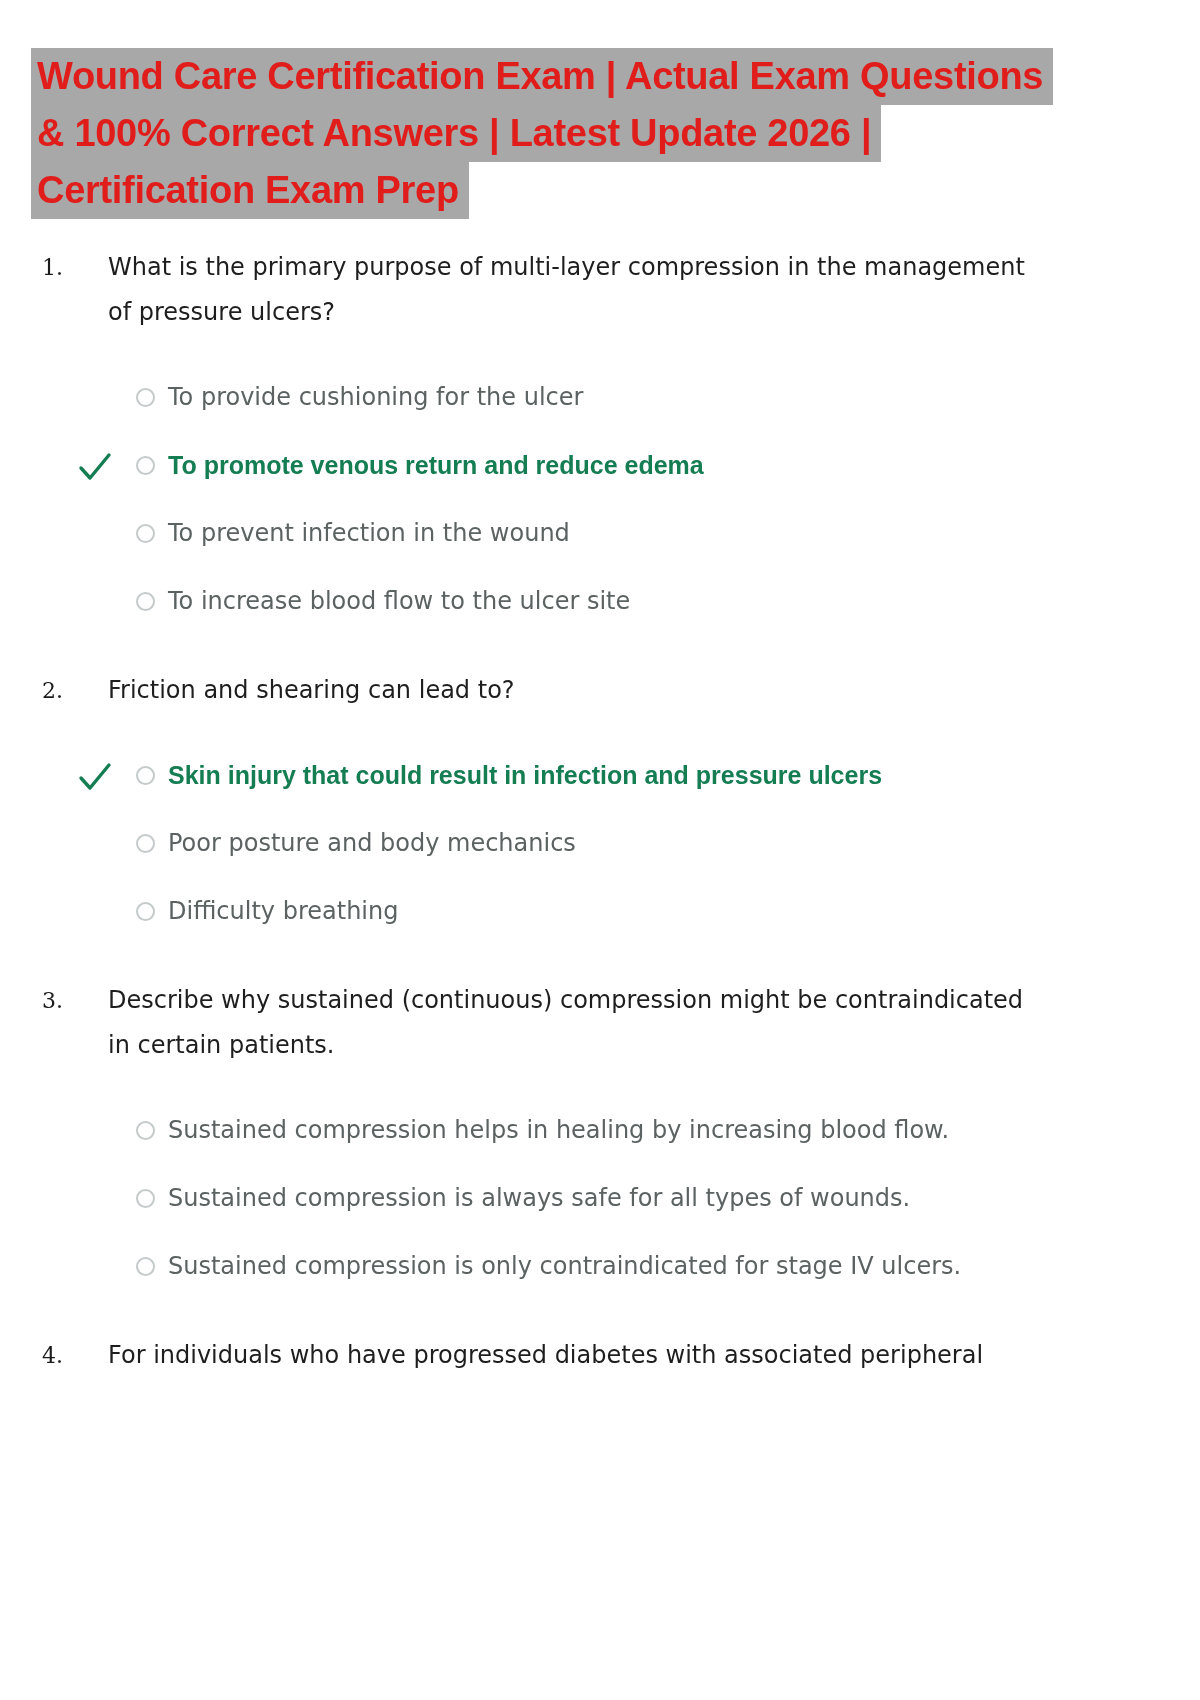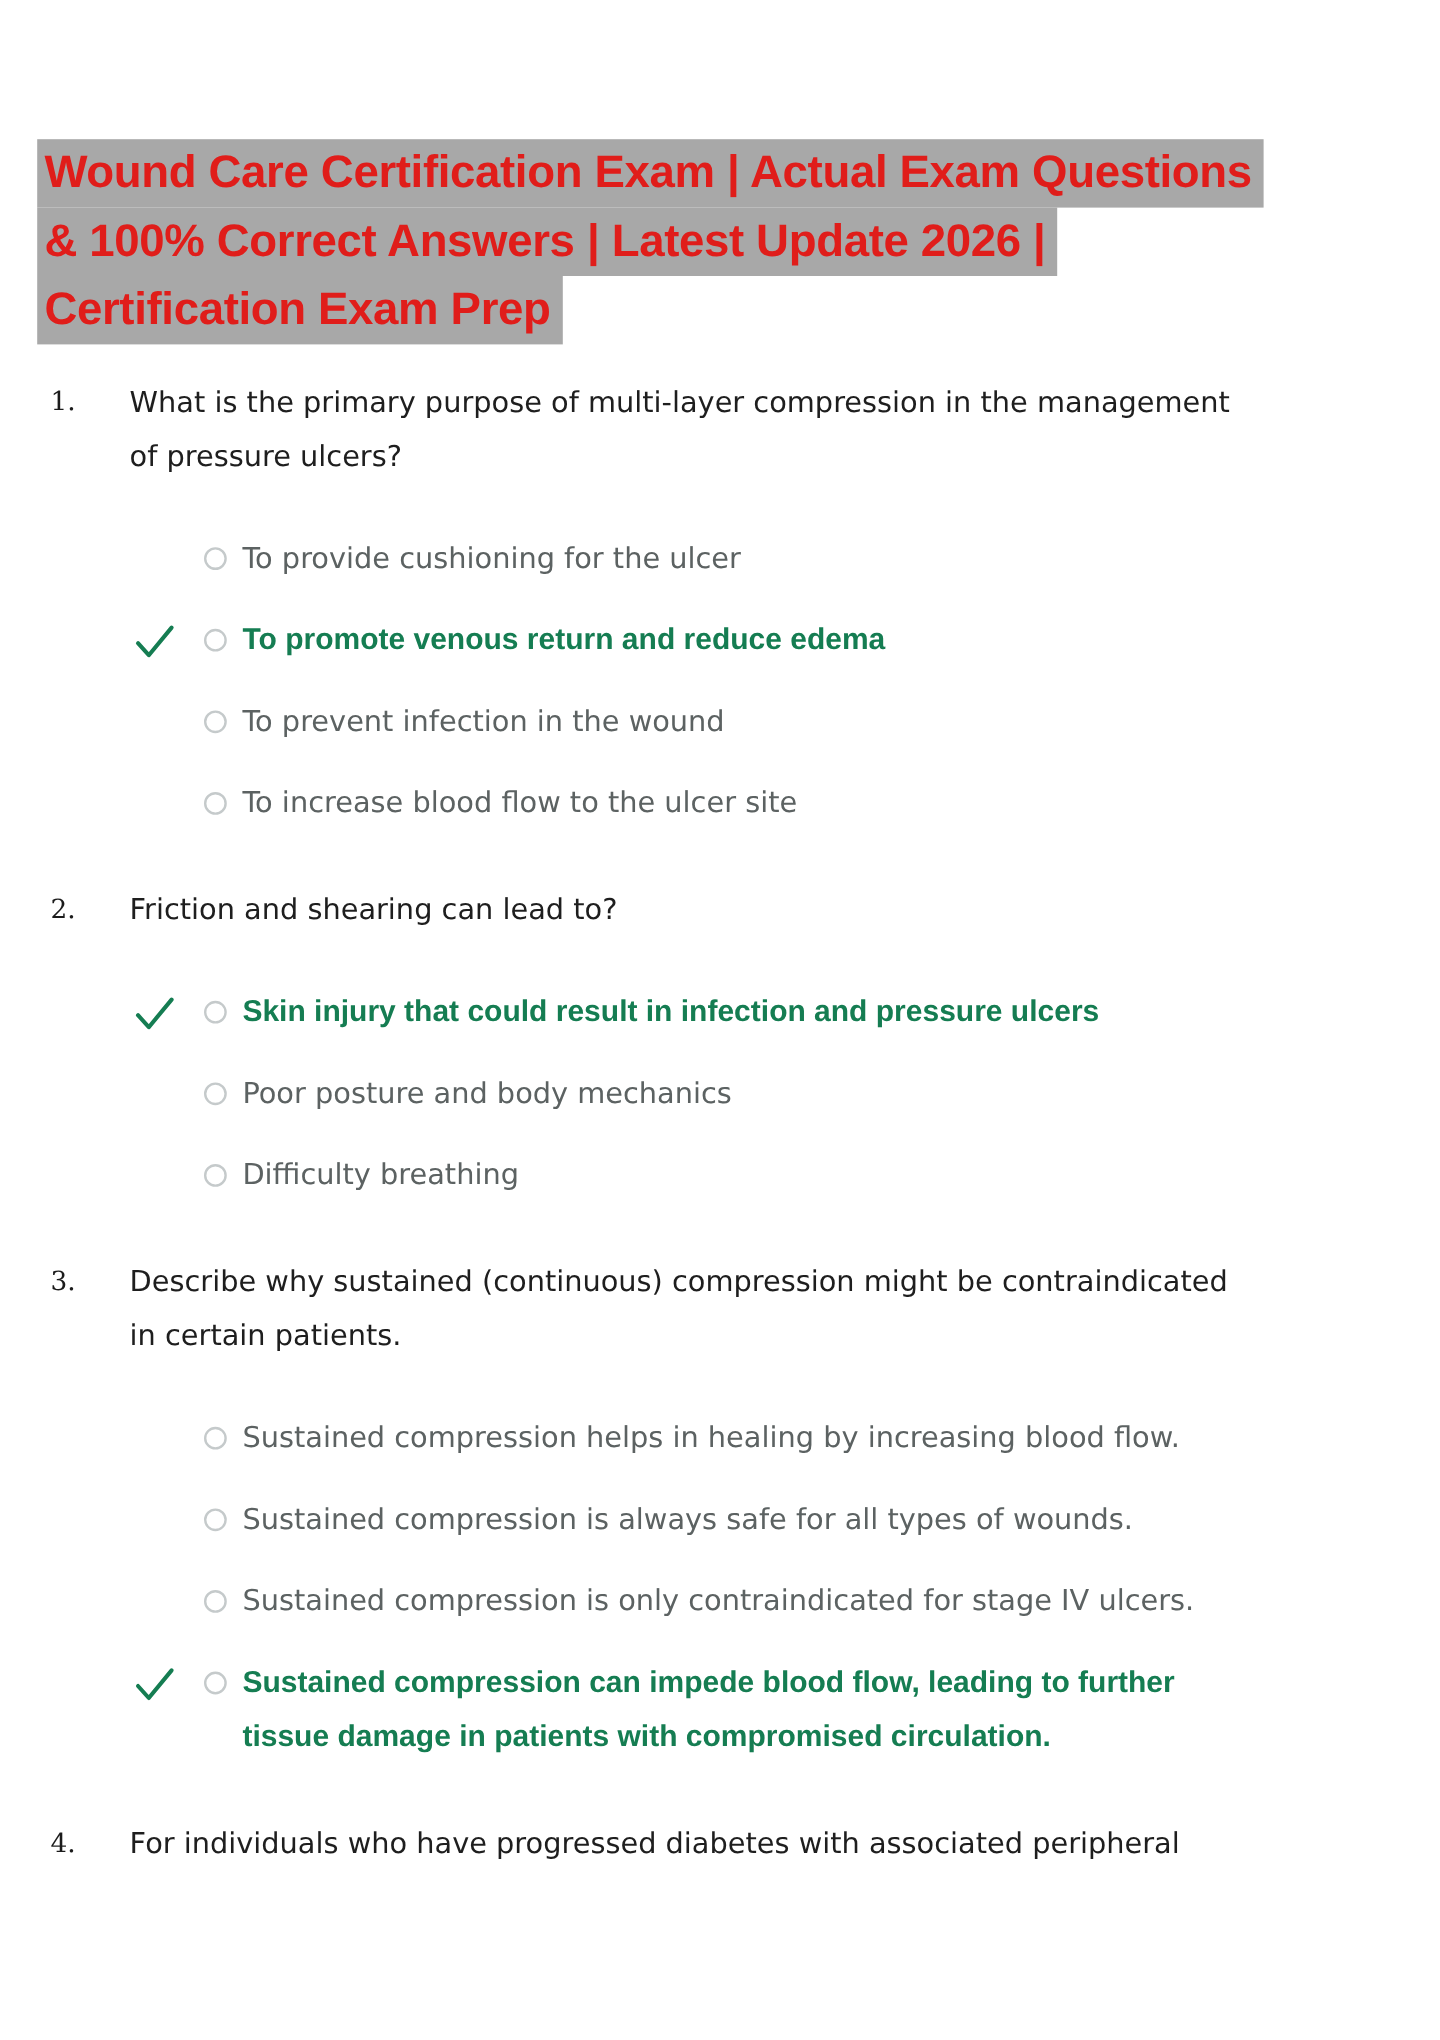--- a/index.html
+++ b/index.html
@@ -17,21 +17,21 @@
     position:relative;
     width:1200px;
     height:1700px;
     background:var(--pagebg);
     overflow:hidden;
     font-family:"DejaVu Sans",sans-serif;
     color:var(--ink);
   }
   
   .title-block{
-    padding-top:116px;
+    padding-top:48px;
     margin-left:31px;
   }
   .t-line{
     line-height:57px;
     font-family:"Liberation Sans",sans-serif;
     font-weight:700;
     font-size:38px;
     letter-spacing:-0.3px;
   }
   .t-line .hl{
@@ -66,21 +66,21 @@
     line-height:45px;
     color:var(--ink);
     max-width:985px;
   }
   .options{
     margin-top:40px;
   }
   .option-row{
     display:flex;
     align-items:flex-start;
-    padding-left:112px;
+    padding-left:78px;
     margin-bottom:23px;
   }
   .option-row:last-child{margin-bottom:0;}
   .check-slot{
     width:58px;
     flex:0 0 58px;
     padding-top:8px;
   }
   .radio{
     width:19px;
@@ -184,27 +184,20 @@
           <div class="option-row">
             <span class="check-slot"></span>
             <span class="radio"></span>
             <div class="opt-text"><span>Sustained compression is always safe for all types of wounds.</span></div>
           </div>
           <div class="option-row">
             <span class="check-slot"></span>
             <span class="radio"></span>
             <div class="opt-text"><span>Sustained compression is only contraindicated for stage IV ulcers.</span></div>
           </div>
-          <div class="option-row">
-            <span class="check-slot"><svg width="34" height="32" viewBox="0 0 34 32" aria-hidden="true">
-                <path d="M3 17 L12 27 L31 4" fill="none" stroke="#157d52" stroke-width="3.4" stroke-linecap="round" stroke-linejoin="round"></path>
-              </svg></span>
-            <span class="radio"></span>
-            <div class="opt-text correct"><span>Sustained compression can impede blood flow, leading to further</span><br><span>tissue damage in patients with compromised circulation.</span></div>
-          </div>
         </div>
       </section>
       <section class="question-block">
         <div class="q-row">
           <span class="q-num">4.</span>
           <div class="q-text"><span>For individuals who have progressed diabetes with associated peripheral</span><br></div>
         </div>
       </section>
     </main>
 </div>

